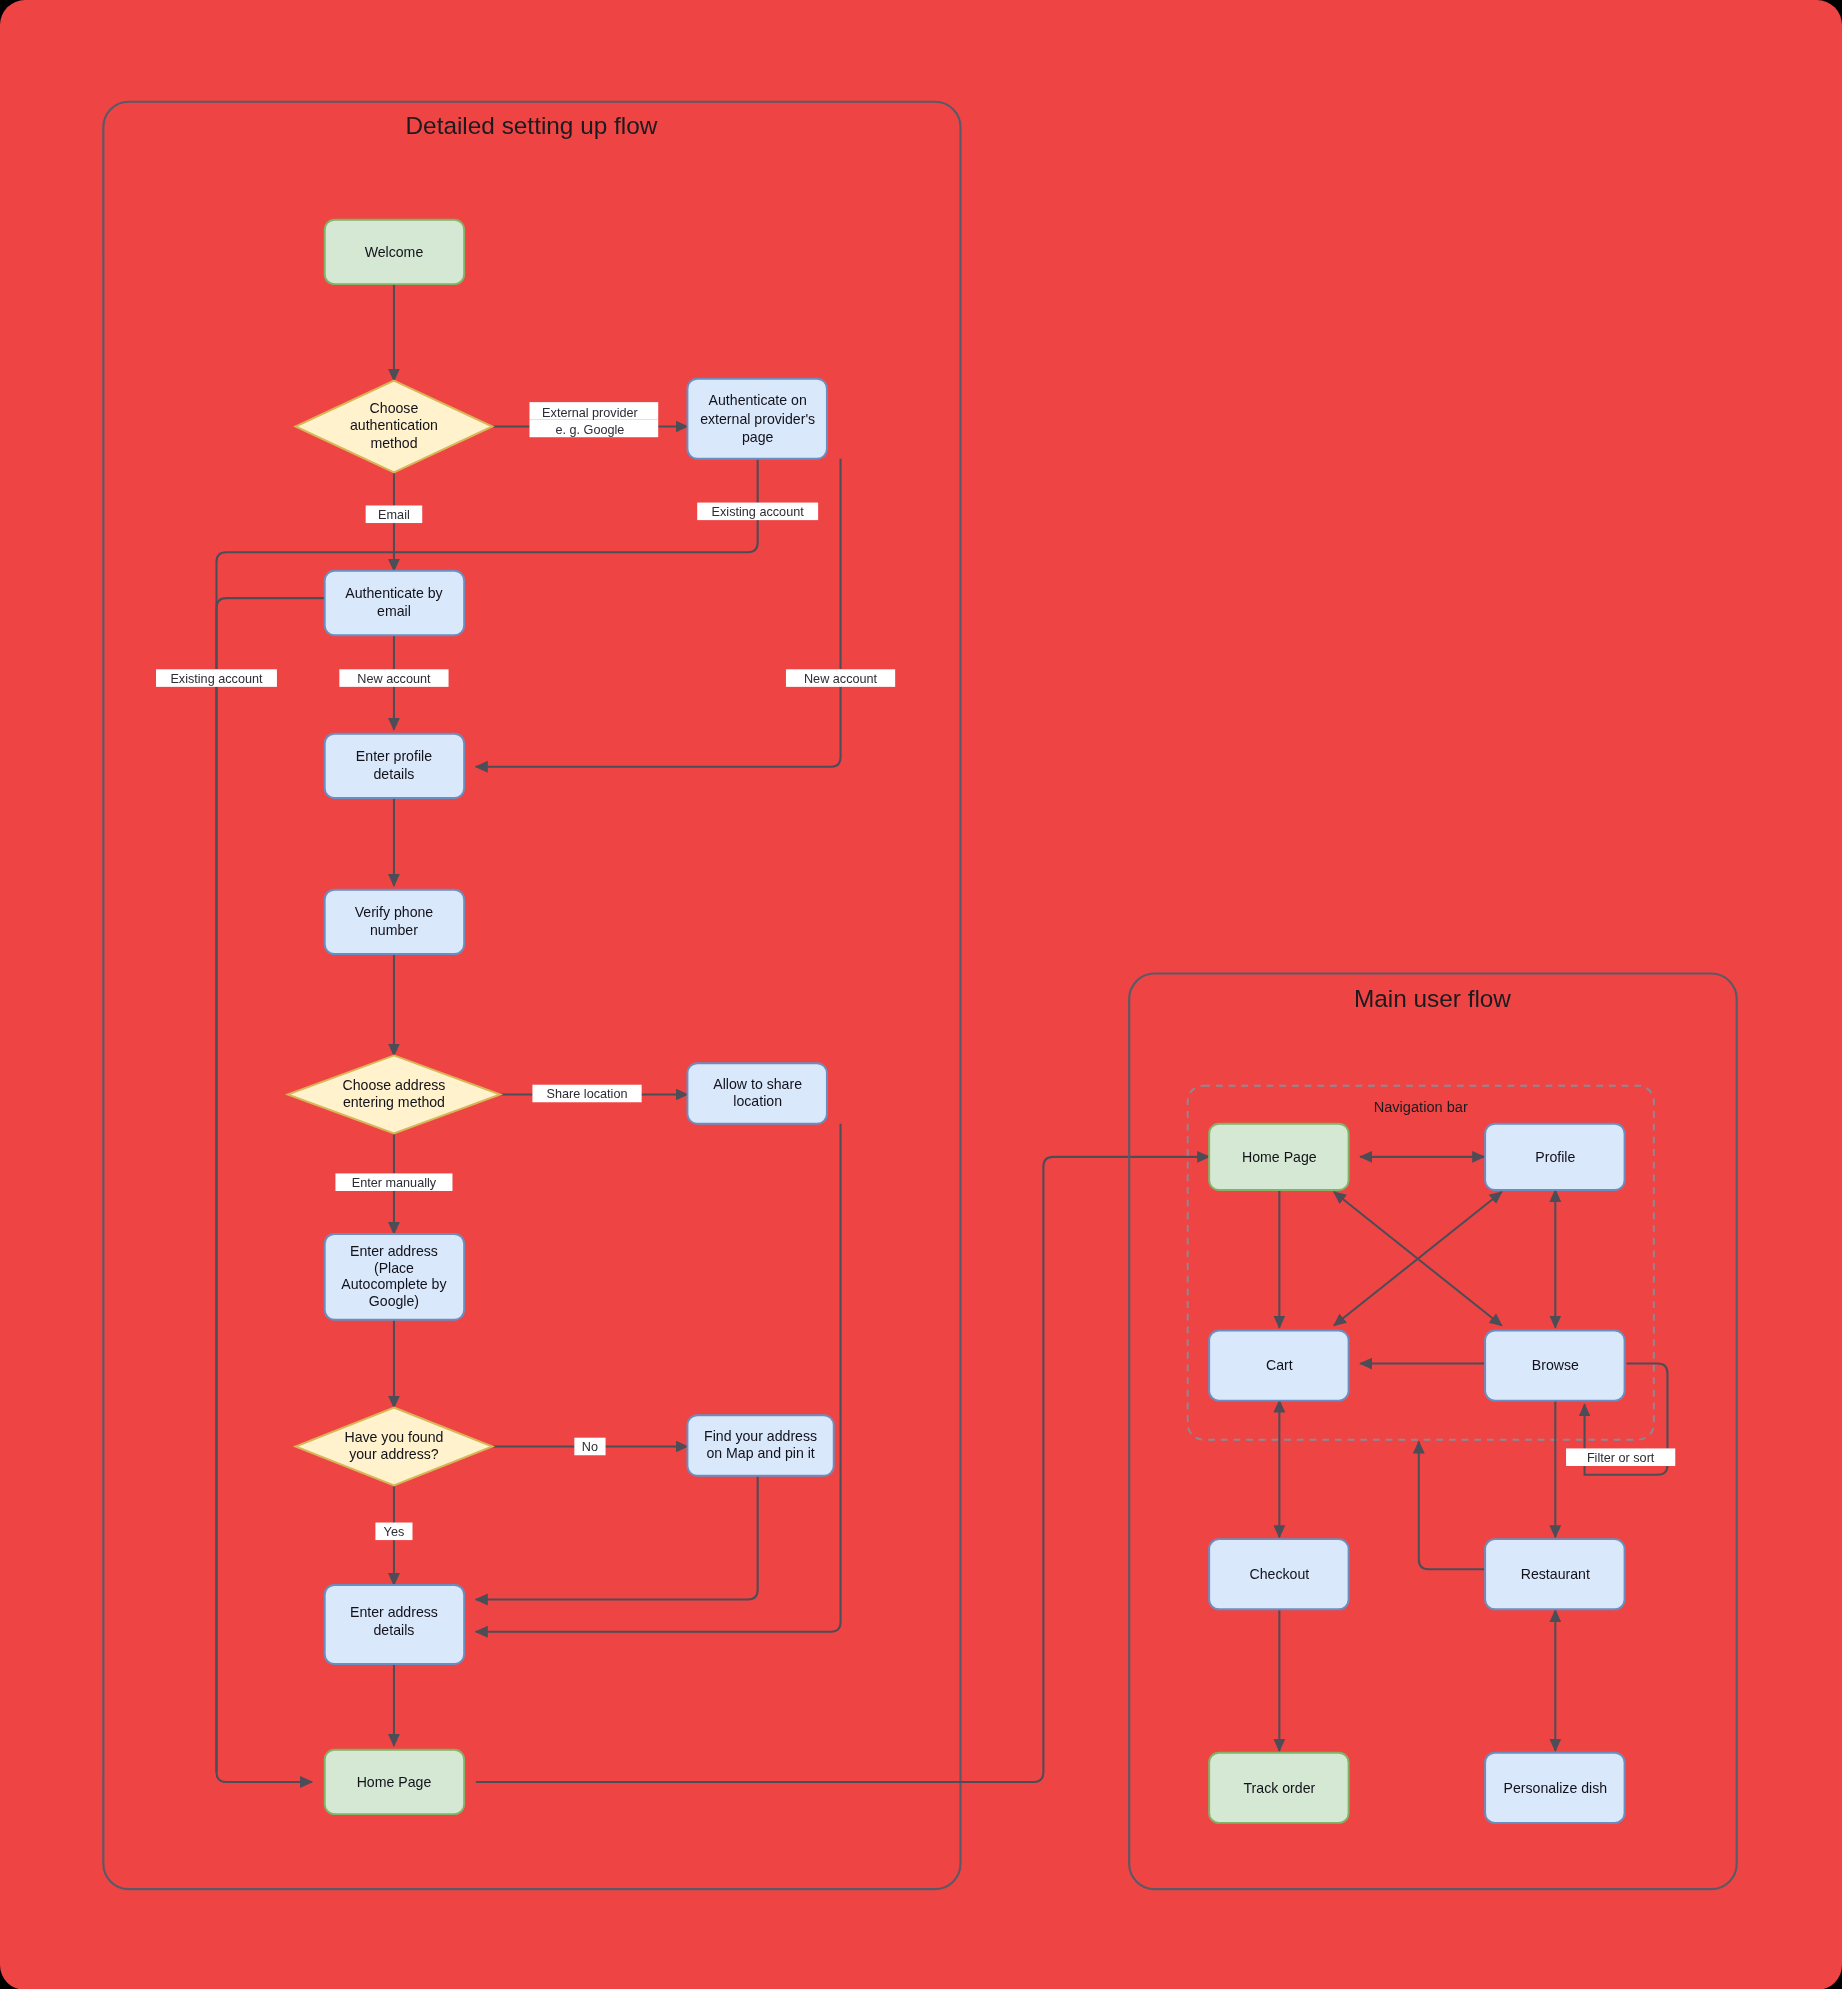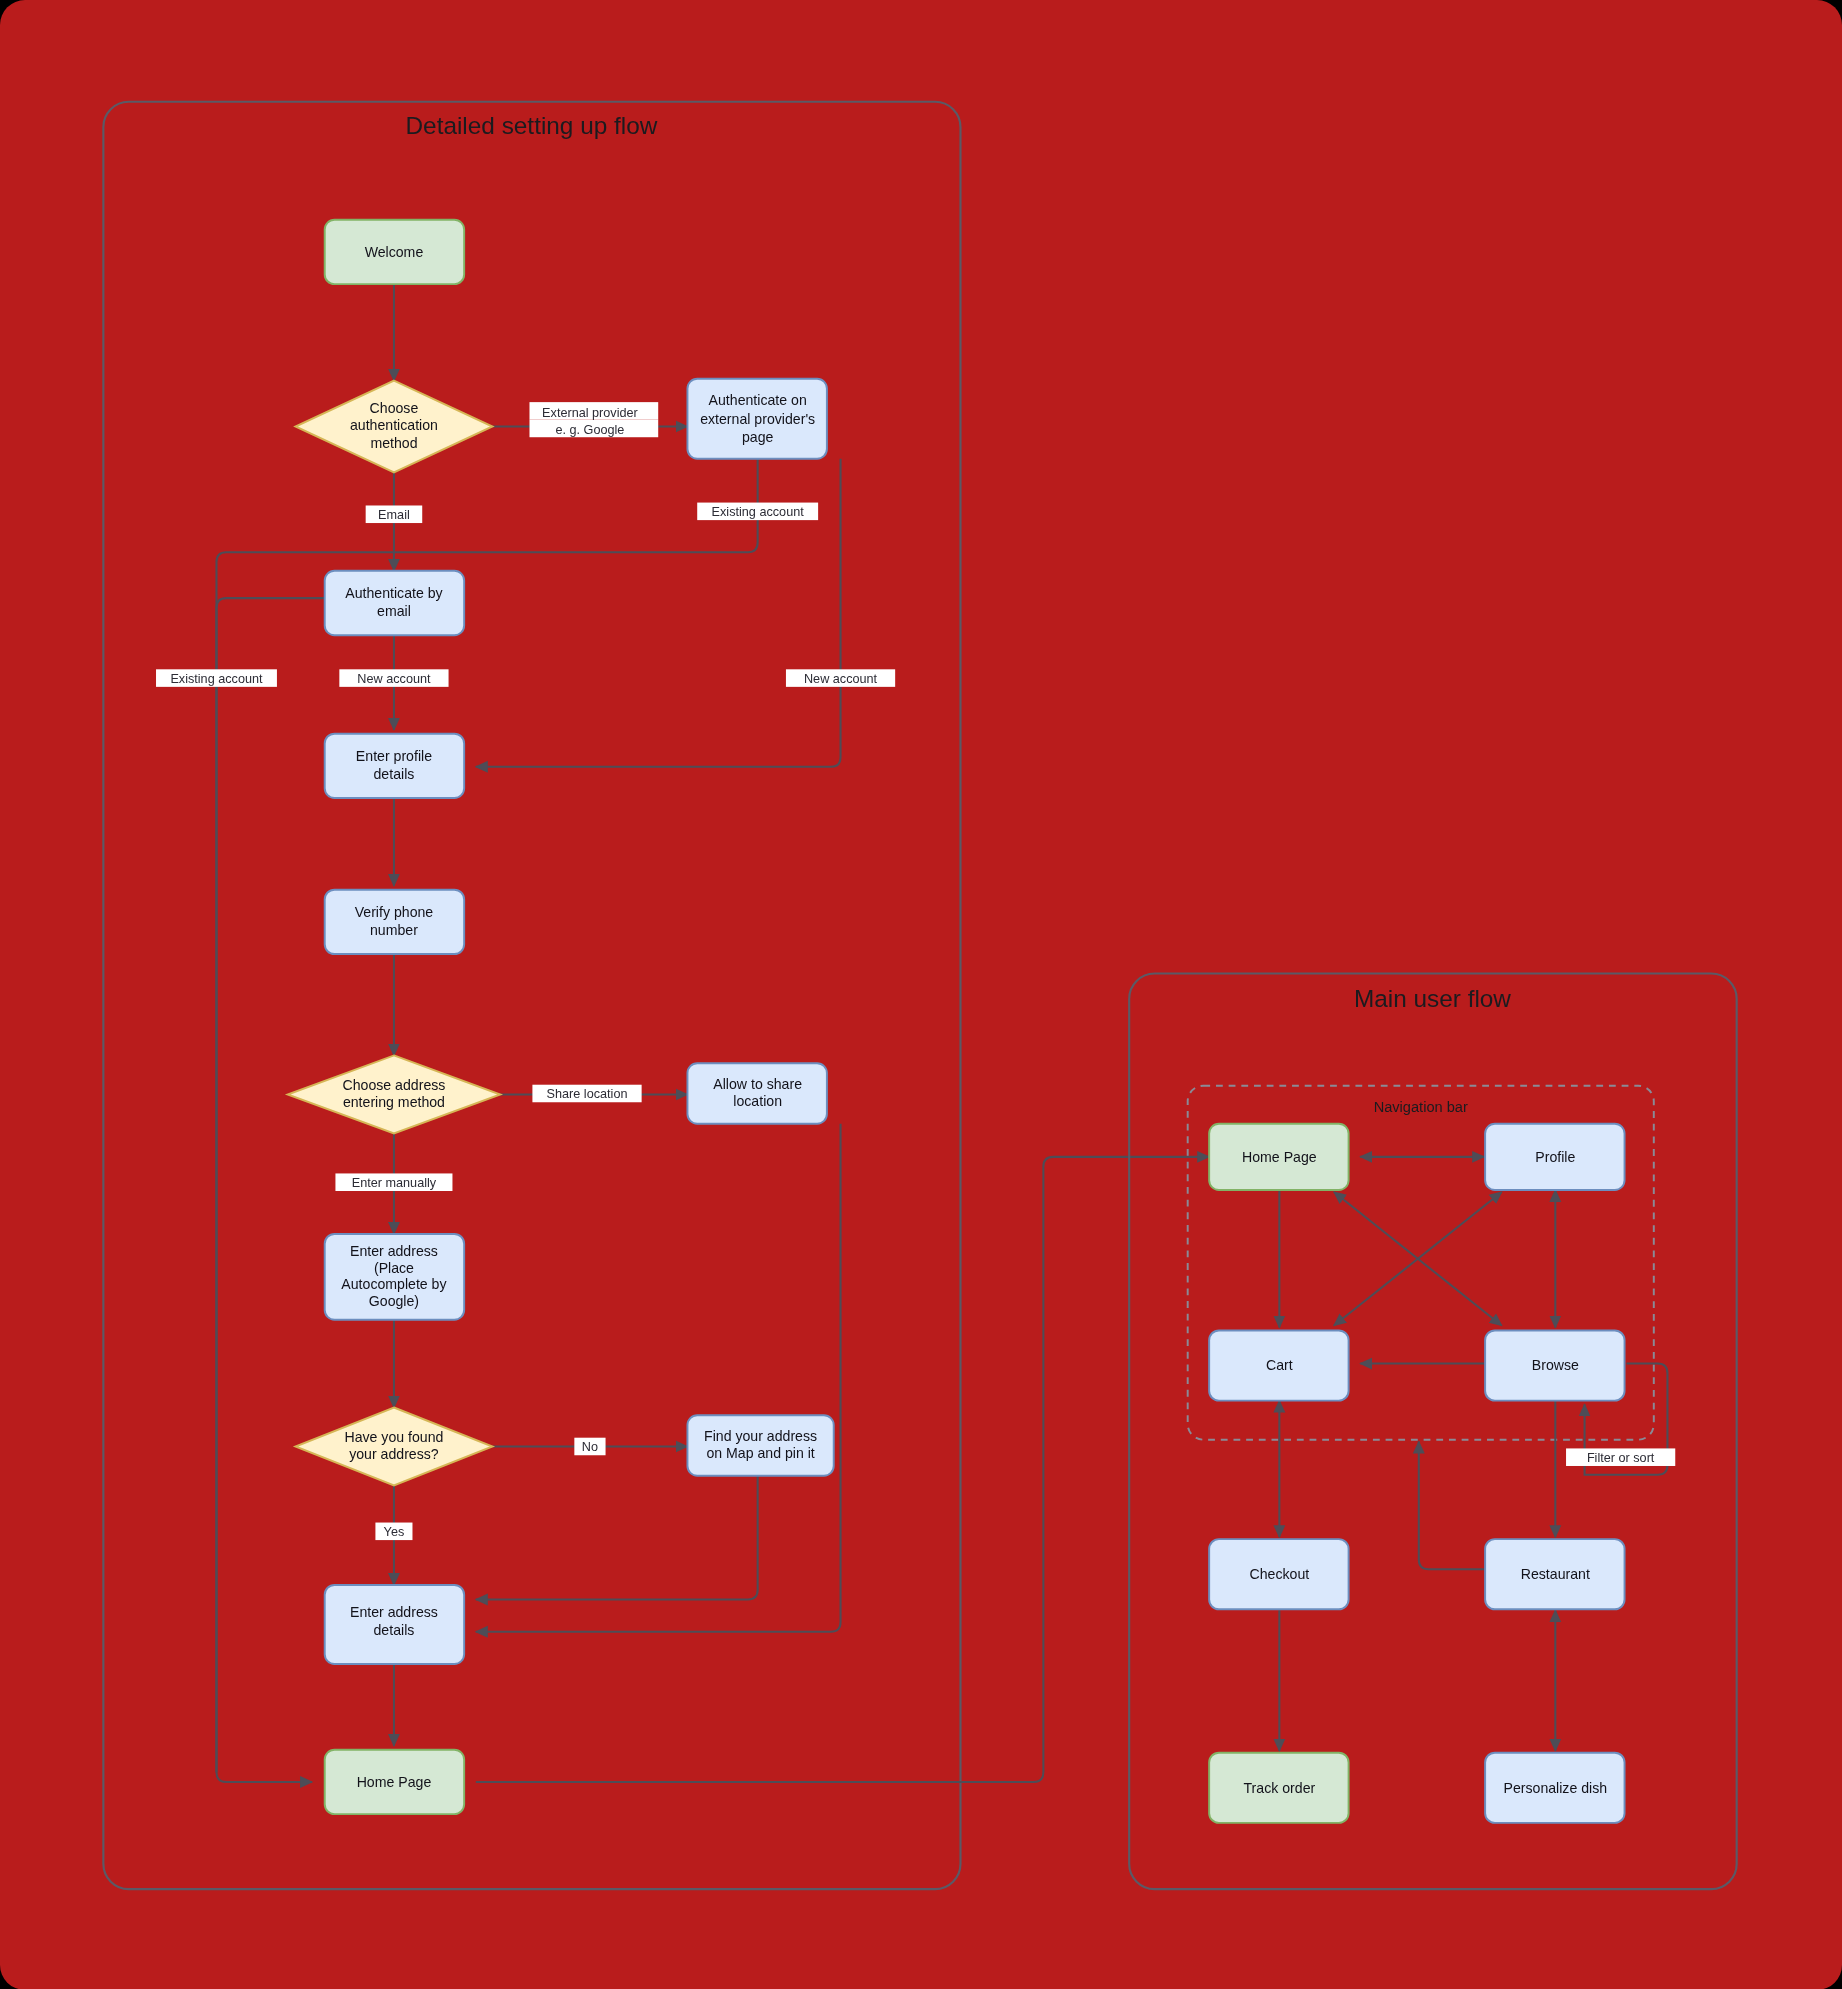--- a/index.html
+++ b/index.html
@@ -11,21 +11,21 @@
     width: 1842px;
     height: 1990px;
     font-family: "Liberation Sans", sans-serif;
   }
   #canvas {
     position: absolute;
     left: 0;
     top: 0;
     width: 1842px;
     height: 1990px;
-    background: #b91c1c;
+    background: #ef4444;
     border-radius: 25px;
     overflow: hidden;
   }
   svg#diagram {
     display: block;
     width: 1842px;
     height: 1990px;
   }
   .grp-border {
     fill: none;

